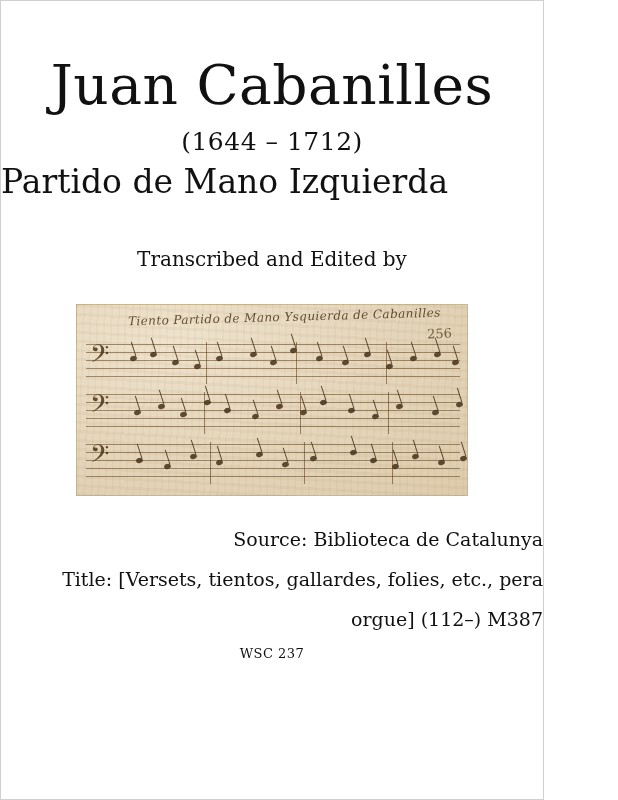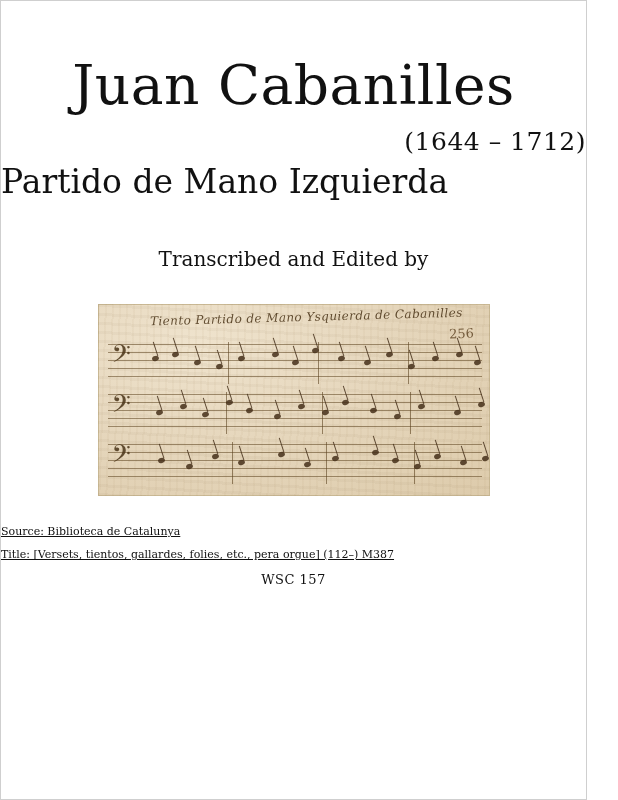--- a/index.html
+++ b/index.html
@@ -9,37 +9,37 @@
   }
   body {
     width: 618px;
     height: 800px;
     overflow: hidden;
     font-family: "Liberation Serif", serif;
     color: #111;
   }
   .page {
     position: relative;
-    width: 587px;
+    width: 544px;
     height: 800px;
     box-sizing: border-box;
     border: 1px solid #cfcfcf;
     background: #ffffff;
   }
   .composer {
     text-align: center;
     font-family: "DejaVu Serif", serif;
     font-size: 55px;
     font-weight: 400;
     letter-spacing: 0.5px;
     margin-top: 56px;
     line-height: 1.05;
   }
   .dates {
-    text-align: right;
+    text-align: center;
     font-family: "DejaVu Serif", serif;
     font-size: 25px;
     margin-top: 12px;
     letter-spacing: 0.5px;
   }
   .work-title {
     text-align: center;
     font-family: "DejaVu Serif", serif;
     font-size: 42px;
     margin-top: 30px;
@@ -166,26 +166,25 @@
   }
   .barline {
     position: absolute;
     width: 1px;
     top: 2px;
     bottom: 2px;
     background: #5c431f;
     opacity: 0.6;
   }
   .source {
-    text-align: left;
-    font-family: "DejaVu Serif", serif;
-    font-size: 11px;
+    text-align: right;
+    font-family: "DejaVu Serif", serif;
+    font-size: 19px;
     margin-top: 24px;
     line-height: 2.1;
-    text-decoration: underline;
   }
   .wsc {
     text-align: center;
     font-family: "DejaVu Serif", serif;
     font-size: 13px;
     margin-top: 6px;
     letter-spacing: 0.5px;
   }
 </style>
 </head>
@@ -299,15 +298,15 @@
 
       </div>
     </div>
   </div>
 
   <div class="source">
     <div>Source: Biblioteca de Catalunya</div>
     <div>Title: [Versets, tientos, gallardes, folies, etc., pera orgue] (112–) M387</div>
   </div>
 
-  <div class="wsc">WSC 157</div>
+  <div class="wsc">WSC 237</div>
 
 </div>
 
 </body></html>

